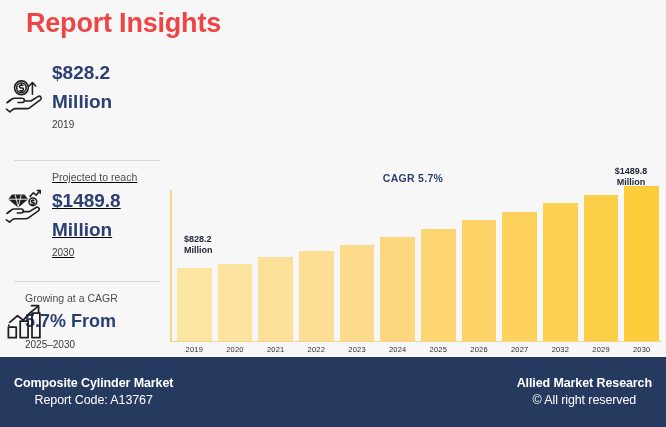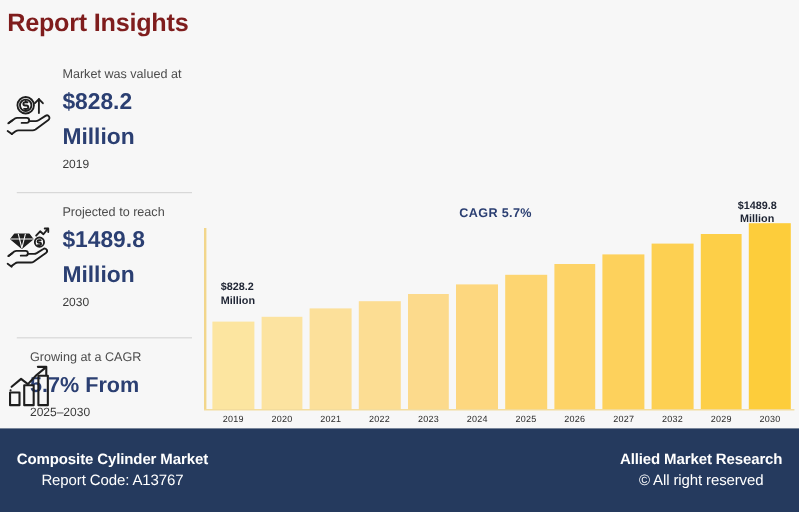--- a/index.html
+++ b/index.html
@@ -11,41 +11,41 @@
   }
   #infographic {
     position: relative;
     width: 666px; height: 427px;
     background: #f7f7f7;
   }
 
   
   .page-title {
     position: absolute;
-    left: 6px; top: 8px;
-    font-size: 21px;
-    font-weight: bold;
-    color: #7f1d1d;
+    left: 26px; top: 8px;
+    font-size: 27px;
+    font-weight: bold;
+    color: #ef4444;
     letter-spacing: -0.2px;
   }
 
   
   .stats-col {
     position: absolute;
     left: 0; top: 52px;
     width: 160px;
     height: 315px;
   }
   .stat-block {
     position: relative;
     padding-left: 52px;
     padding-right: 6px;
   }
   .stat-block.b1 { height: 108px; padding-top: 4px; }
-  .stat-block.b2 { height: 120px; padding-top: 10px; }
+  .stat-block.b2 { height: 120px; padding-top: 10px; text-decoration: underline; }
   .stat-block.b3 { height: 80px;  padding-top: 10px; padding-left: 25px; }
   .stat-divider {
     width: 146px;
     height: 1px;
     background: #d8d8d8;
     margin-left: 14px;
   }
   .stat-icon {
     position: absolute;
     left: 4px;
@@ -199,21 +199,20 @@
           <circle cx="19" cy="15" r="7.5"></circle>
           <circle cx="19" cy="15" r="5.2"></circle>
           <path d="M20.6 12.2h-2.2a1.5 1.5 0 0 0 0 3h1.4a1.5 1.5 0 0 1 0 3h-2.3M19 11.1v1.1M19 18.2v1.1"></path>
           <path d="M31 22V9.5"></path>
           <path d="M27.4 13.1 31 9.3l3.6 3.8"></path>
           <path d="M4 30.8 9.2 27c.6-.4 1.3-.6 2-.6h8.7c1.3 0 2.3 1 2.3 2.3s-1 2.3-2.3 2.3h-4.6"></path>
           <path d="M22.2 29.4h5.9c.9 0 1.8-.3 2.6-.8l6.3-4c1.1-.7 2.5-.4 3.2.6.7 1 .4 2.4-.6 3.1L27.9 37c-.8.5-1.7.8-2.6.8H12.5c-1 0-1.9.3-2.7.9l-3.4 2.5"></path>
           <path d="M3.2 31.4 7 28.6M6.4 41.2l-3.8-2.8"></path>
         </svg>
       </span>
-      <div class="stat-caption">Market was valued at</div>
       <div class="stat-value">$828.2</div>
       <div class="stat-value">Million</div>
       <div class="stat-sub">2019</div>
     </div>
     <div class="stat-divider"></div>
 
     <div class="stat-block b2">
       <span class="stat-icon">
         <svg viewBox="0 0 48 48" width="44" height="44" fill="none" stroke="#1e1e1e" stroke-width="1.7" stroke-linecap="round" stroke-linejoin="round">
           <path d="M9 13.3h13l3.3 4.4L15.5 26 5.7 17.7 9 13.3z" fill="#1e1e1e" stroke="#1e1e1e" stroke-width="1.4"></path>

